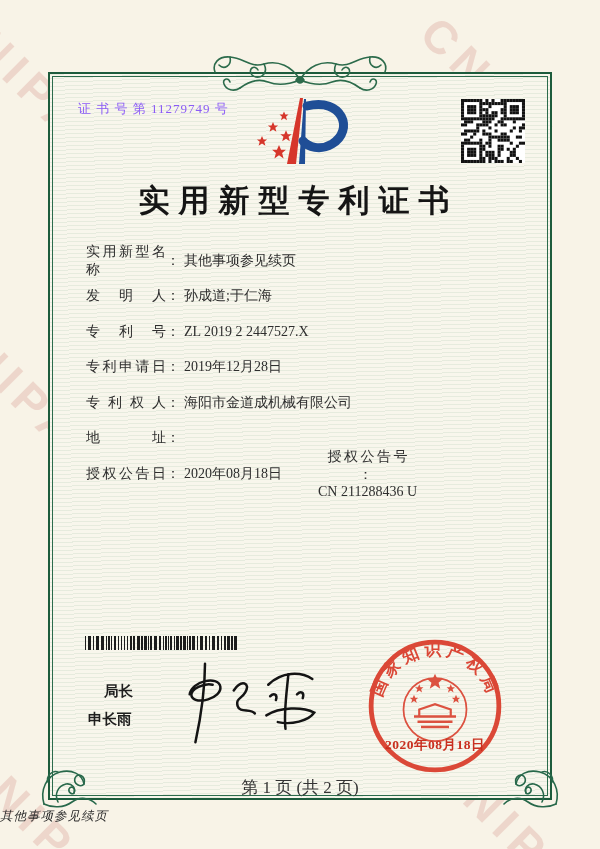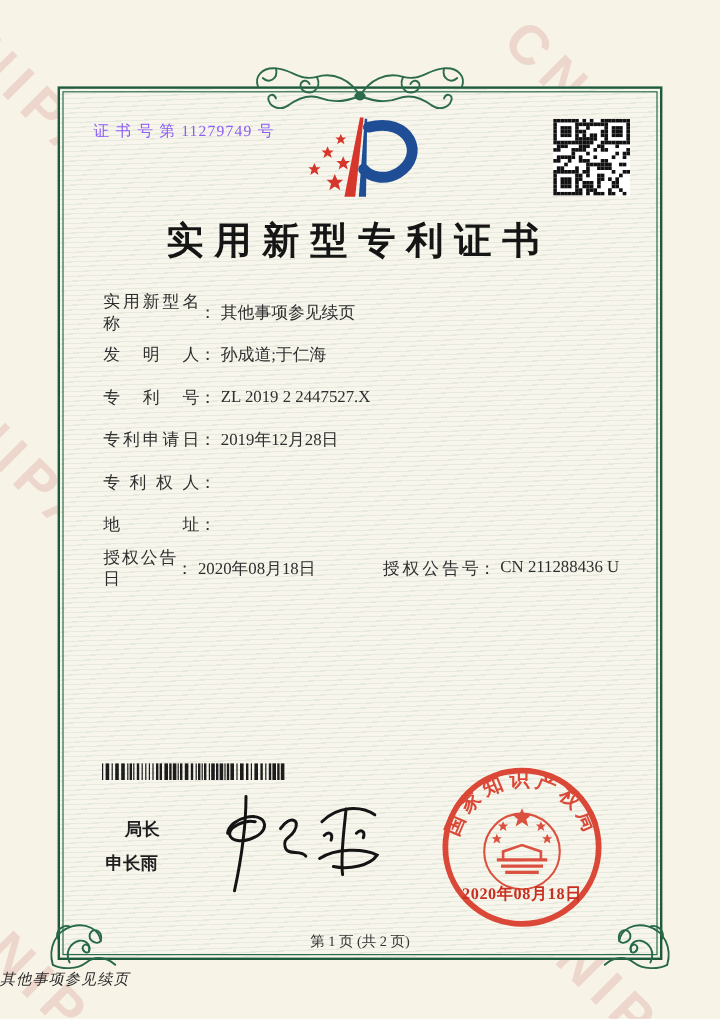--- a/index.html
+++ b/index.html
@@ -47,38 +47,38 @@
   .title{
     position:absolute;left:0;top:180px;width:588px;text-align:center;z-index:5;
     font-size:31px;letter-spacing:9px;color:#151515;font-weight:600;text-indent:9px;
   }
   
   .fields{position:absolute;left:86px;top:243px;width:430px;z-index:5;}
   .frow{height:35.5px;display:flex;align-items:center;font-size:14px;color:#2e2e2e;}
   .flabel{display:inline-block;width:80px;text-align:justify;text-align-last:justify;}
   .fcolon{margin-right:4px;}
   .fval{white-space:pre;}
-  .grant-right{margin-left:56px;display:flex;align-items:center;}
+  .grant-right{margin-left:36px;display:flex;align-items:center;flex-direction:column;}
   
   .paras{position:absolute;left:86px;top:487px;width:430px;z-index:5;}
   .paras p{
     margin:0;text-indent:2em;font-size:12.6px;line-height:1.8;color:#262626;
     font-style:italic;letter-spacing:.3px;
   }
   
   .barcode{position:absolute;left:85px;top:636px;width:156px;height:14px;z-index:5;}
   .signer-title{position:absolute;left:88px;top:682px;z-index:5;font-size:14.5px;font-weight:bold;color:#1f1f1f;font-family:"Liberation Sans","DejaVu Sans",sans-serif;margin-left:16px;}
   .signer-name{position:absolute;left:88px;top:710px;z-index:5;font-size:14.5px;font-weight:bold;color:#1f1f1f;font-family:Liberation Mono, monospace;}
   .signature{position:absolute;left:172px;top:656px;width:158px;height:92px;z-index:5;}
   .seal{position:absolute;left:365px;top:636px;width:140px;height:140px;z-index:6;opacity:.92;}
   .seal-date{
     position:absolute;left:362px;top:736px;width:146px;text-align:center;z-index:7;
     color:#c92f1f;font-size:13.5px;font-weight:bold;letter-spacing:.5px;
   }
-  .page-info{position:absolute;left:48px;top:776px;width:504px;text-align:center;z-index:5;font-size:12px;color:#333;}
+  .page-info{position:absolute;left:48px;top:776px;width:504px;text-align:center;z-index:5;font-size:17px;color:#333;}
   .footer-note{
     position:absolute;left:0;top:808px;width:600px;text-align:left;z-index:5;
     font-size:12.5px;font-style:italic;color:#2c2c2c;letter-spacing:1px;
   }
 </style>
 </head>
 <body>
 
 <div class="wm wm-pink wm1">CNIPA</div>
 <div class="wm wm-pink wm2">CNIPA</div>
@@ -398,20 +398,21 @@
       <span class="fval">ZL 2019 2 2447527.X</span>
   </div>
   <div class="frow">
     <span class="flabel">专利申请日</span>
       <span class="fcolon">：</span>
       <span class="fval">2019年12月28日</span>
   </div>
   <div class="frow">
     <span class="flabel">专利权人</span>
       <span class="fcolon">：</span>
+      <span class="fval">海阳市金道成机械有限公司</span>
   </div>
   <div class="frow">
     <span class="flabel">地址</span>
       <span class="fcolon">：</span>
   </div>
   <div class="frow">
     <span class="flabel">授权公告日</span>
       <span class="fcolon">：</span>
       <span class="fval">2020年08月18日</span>
     <span class="grant-right">

